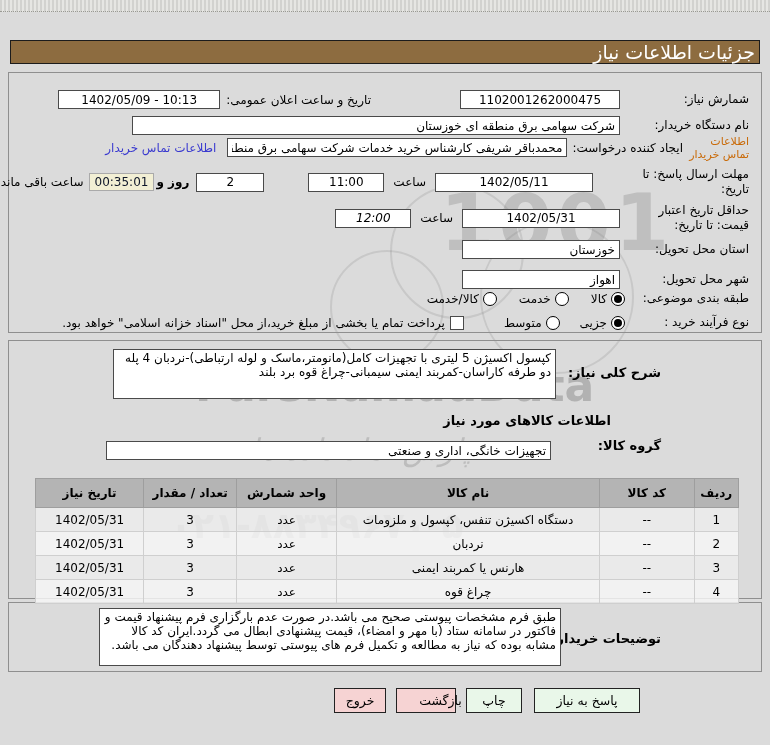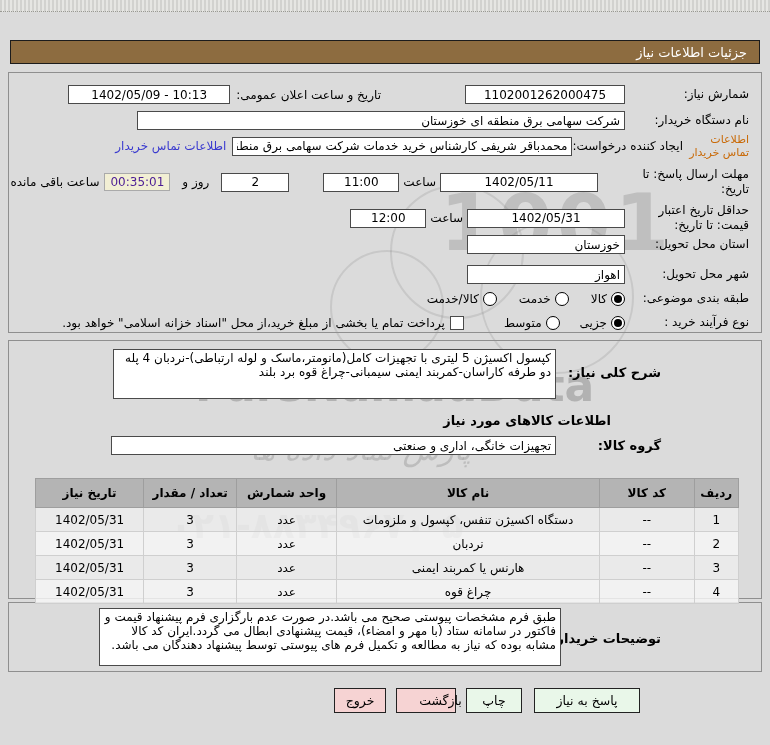--- a/index.html
+++ b/index.html
@@ -4,43 +4,43 @@
 <style>
   html,body{margin:0;padding:0;background:#dbdbdb;}
   #app{position:relative;width:770px;height:745px;background:#dbdbdb;overflow:hidden;
        font-family:"DejaVu Sans",sans-serif;font-size:12px;color:#000;direction:rtl;}
   
   .top-strip{position:absolute;top:0;left:0;width:770px;height:11px;
     background:repeating-linear-gradient(90deg,#d2d2cf 0 2px,#e6e6e3 2px 4px);
     border-bottom:1px dotted #9a9a94;}
   
   .title-bar{position:absolute;top:40px;right:10px;left:10px;height:24px;
-    background:#8d6c40;border:1px solid #1c1c1c;color:#fff;font-size:13px;
-    display:flex;align-items:center;padding-right:12px;box-sizing:border-box;}
+    background:#8d6c40;border:1px solid #1c1c1c;color:#fff;font-size:19px;
+    display:flex;align-items:center;padding-right:4px;box-sizing:border-box;}
   
   .gbox{position:absolute;right:8px;left:8px;border:1px solid #8f8f8f;background:transparent;box-sizing:border-box;}
   #box-main{top:72px;height:261px;}
   #box-need{top:340px;height:259px;}
   #box-notes{top:602px;height:70px;}
   .row{position:absolute;right:0;left:0;display:flex;align-items:center;padding-right:12px;box-sizing:border-box;}
   .lbl{white-space:nowrap;}
   .lbl-col{width:124px;text-align:right;flex:none;line-height:1.25;}
   .blbl{font-weight:bold;font-size:13px;white-space:nowrap;}
   .fld{background:#fff;border:1px solid #4a4a4a;height:17px;font-family:"DejaVu Sans",sans-serif;
        font-size:12px;padding:0 4px;box-sizing:content-box;color:#000;}
-  input.fld{margin:0;}
+  input.fld{margin:5px;}
   .ctr{text-align:center;direction:ltr;}
   .rtlval{text-align:right;}
   .link-blue{color:#3a3acf;cursor:pointer;white-space:nowrap;}
   .link-orange{color:#c96a08;cursor:pointer;width:66px;font-size:11px;line-height:13px;text-align:right;flex:none;}
   .radio{width:12px;height:12px;border:1px solid #000;border-radius:50%;background:#fff;
          display:inline-block;flex:none;position:relative;margin-left:4px;}
   .radio.sel::after{content:"";position:absolute;inset:2px;background:#000;border-radius:50%;}
   .chk{width:12px;height:12px;border:1px solid #4a4a4a;background:#fff;display:inline-block;flex:none;margin-left:5px;}
-  .timer{background:#f2efd4;border:1px solid #aaa;color:#4c1d95;height:16px;line-height:16px;
+  .timer{background:#f2efd4;border:1px solid #aaa;color:#0f172a;height:16px;line-height:16px;
          padding:0 5px;direction:ltr;font-size:12px;}
   textarea.ta{background:#fff;border:1px solid #4a4a4a;font-family:"DejaVu Sans",sans-serif;
       font-size:12px;resize:none;padding:1px 4px;box-sizing:border-box;direction:rtl;text-align:right;overflow:hidden;}
   .ta-scroll{position:absolute;width:13px;background:#d6d2c8;border:1px solid #9a9a94;
       display:flex;flex-direction:column;justify-content:space-between;align-items:center;
       font-size:7px;color:#555;box-sizing:border-box;}
   
   table.goods{position:absolute;top:137px;right:22px;left:26px;border-collapse:collapse;
       border:1px solid #999;font-size:12px;z-index:2;}
   table.goods th{background:#b4b4b4;border:1px solid #9e9e9e;height:28px;font-weight:bold;padding:0 4px;}
@@ -100,30 +100,30 @@
       <span class="link-blue" style="margin-right:6px;">اطلاعات تماس خریدار</span>
     </div>
 
     <div class="row" style="top:94px;align-items:center;">
       <span class="lbl-col" style="white-space:normal;margin-left:27px;">مهلت ارسال پاسخ: تا تاریخ:</span>
       <input class="fld ctr" style="width: 148px;" readonly="" value="1402/05/11">
       <span class="lbl" style="margin:0 4px;">ساعت</span>
       <input class="fld ctr" style="width: 66px;" readonly="" value="11:00">
       <span style="width:34px;flex:none;"></span>
       <input class="fld ctr" style="width: 58px;" readonly="" value="2">
-      <span class="lbl" style="margin:0 12px;">روز و</span>
+      <span class="lbl" style="margin:0 2px;font-weight:bold;">روز و</span>
       <span class="timer">00:35:01</span>
       <span class="lbl" style="margin-right:5px;">ساعت باقی مانده</span>
     </div>
 
     <div class="row" style="top:130px;align-items:center;">
       <span class="lbl-col" style="white-space:normal;">حداقل تاریخ اعتبار قیمت: تا تاریخ:</span>
       <input class="fld ctr" style="width: 148px;" readonly="" value="1402/05/31">
       <span class="lbl" style="margin:0 4px;">ساعت</span>
-      <input class="fld ctr" style="width: 66px;" readonly="" value="12:00">
+      <input class="fld ctr" style="width: 66px; font-style: italic;" readonly="" value="12:00">
     </div>
 
     <div class="row" style="top:162px;">
       <span class="lbl lbl-col">استان محل تحویل:</span>
       <input class="fld rtlval" style="width: 148px;" readonly="" value="خوزستان">
     </div>
 
     <div class="row" style="top:192px;">
       <span class="lbl lbl-col">شهر محل تحویل:</span>
       <input class="fld rtlval" style="width: 148px;" readonly="" value="اهواز">

